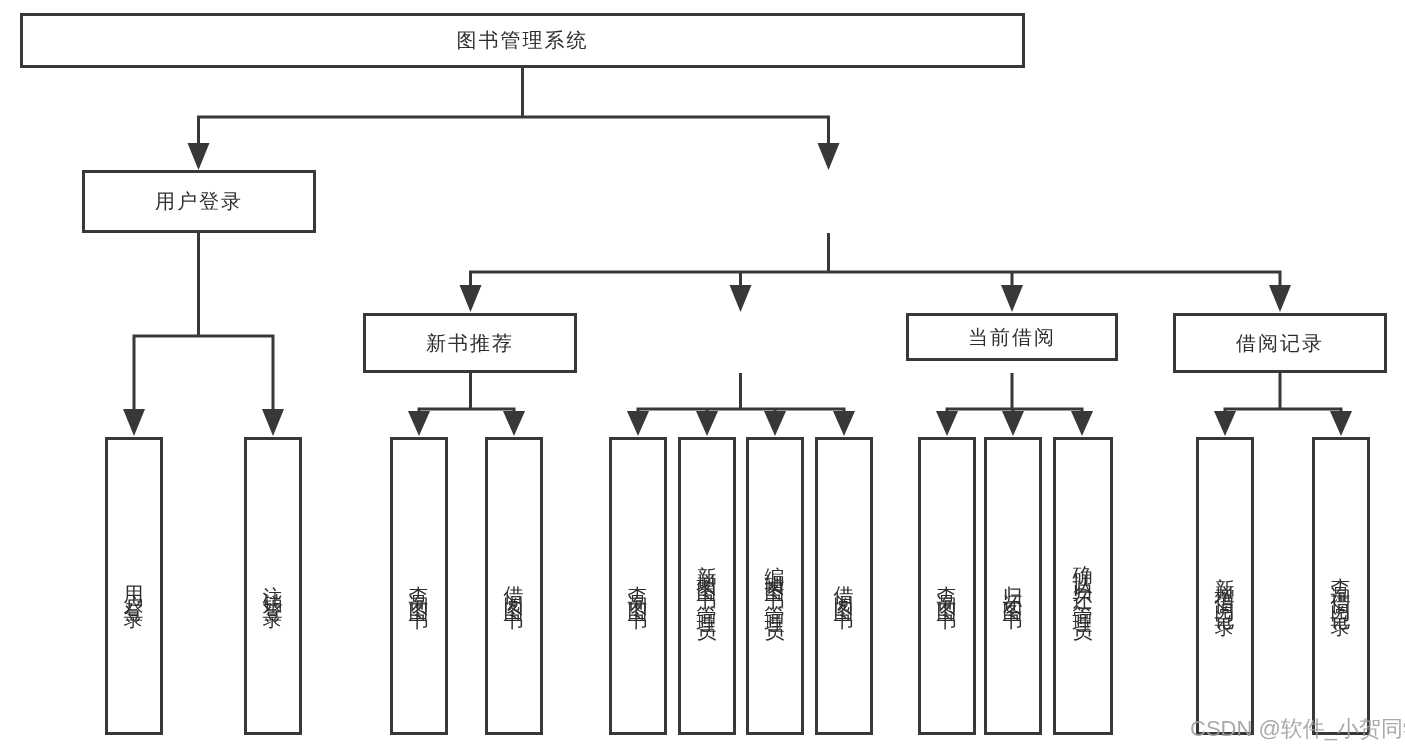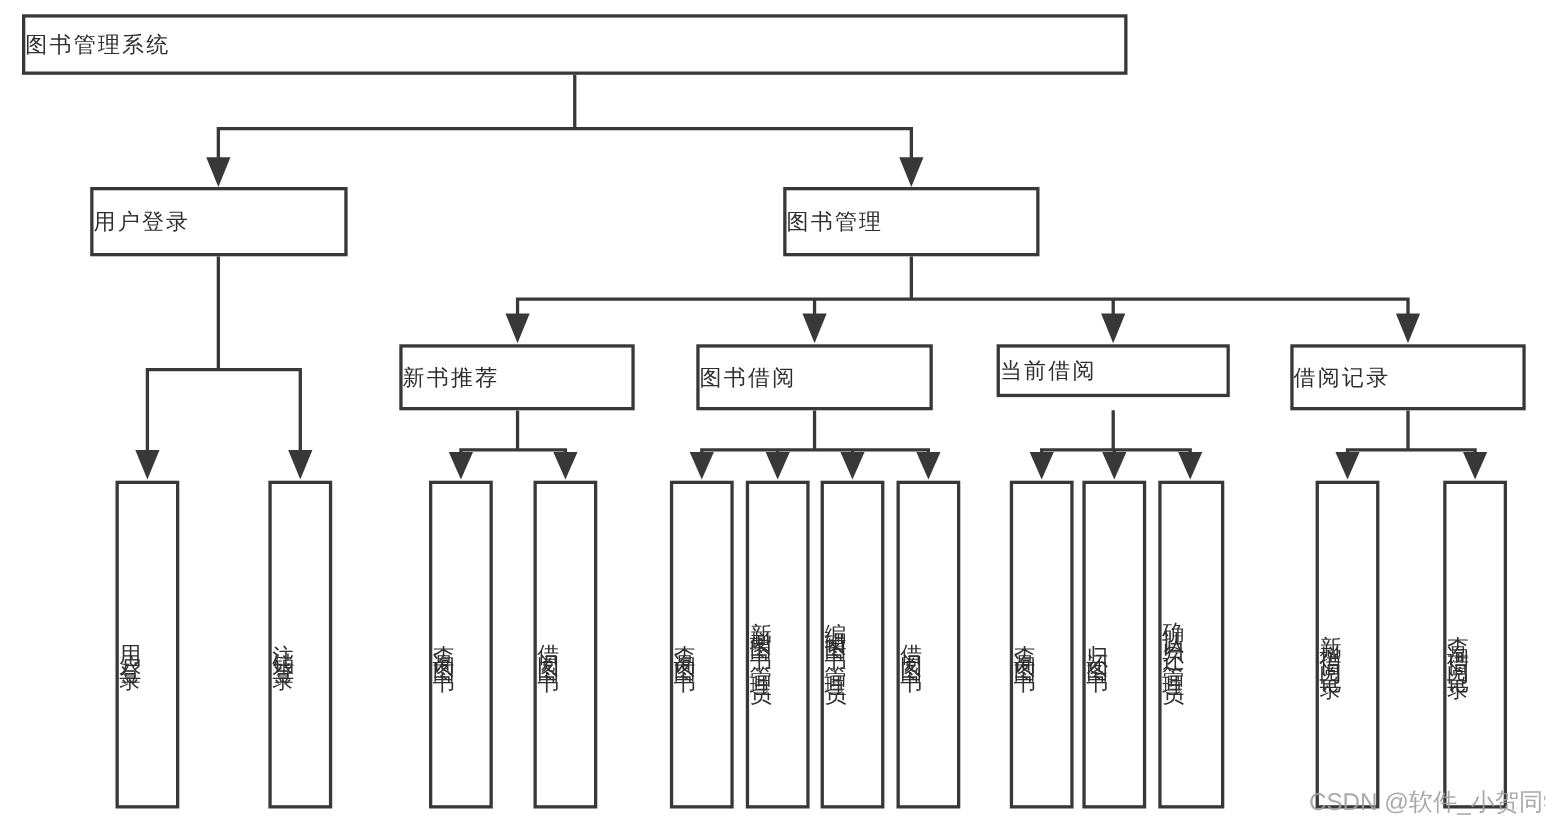--- a/index.html
+++ b/index.html
@@ -4,21 +4,21 @@
 <style>
   * { margin:0; padding:0; box-sizing:border-box; }
   html, body { background:#ffffff; }
   .canvas {
     position:relative; width:1405px; height:747px; background:#ffffff;
     font-family:"Liberation Sans","DejaVu Sans",sans-serif; overflow:hidden;
   }
   .connectors { position:absolute; left:0; top:0; z-index:0; }
   .node {
     position:absolute; background:#ffffff; border:3px solid #383838;
-    display:flex; align-items:center; justify-content:flex-start;
+    display:flex; align-items:center; justify-content:center;
     color:#2e2e2e; z-index:1;
   }
   .h-label { font-size:20px; letter-spacing:2px; white-space:nowrap; }
   .v-label {
     writing-mode:vertical-rl; text-orientation:mixed;
     font-size:20px; letter-spacing:8px; line-height:1; white-space:nowrap;
   }
   .watermark {
     position:absolute; left:1190px; top:714px; z-index:3;
     font-size:22px; color:rgba(160,160,160,0.9); white-space:nowrap;
@@ -92,29 +92,23 @@
     </g>
   </svg>
 
   <div class="node" style="left:20px; top:13px; width:1005px; height:55px;">
     <span class="h-label">图书管理系统</span>
   </div>
 
   <div class="node" style="left:82px; top:170px; width:234px; height:63px;">
     <span class="h-label">用户登录</span>
   </div>
-  <div class="node" style="left:712px; top:170px; width:233px; height:63px;">
-    <span class="h-label">图书管理</span>
-  </div>
 
   <div class="node" style="left:363px; top:313px; width:214px; height:60px;">
     <span class="h-label">新书推荐</span>
-  </div>
-  <div class="node" style="left:633px; top:313px; width:215px; height:60px;">
-    <span class="h-label">图书借阅</span>
   </div>
   <div class="node" style="left:906px; top:313px; width:212px; height:48px;">
     <span class="h-label">当前借阅</span>
   </div>
   <div class="node" style="left:1173px; top:313px; width:214px; height:60px;">
     <span class="h-label">借阅记录</span>
   </div>
 
   <div class="node" style="left:105px; top:437px; width:58px; height:298px;">
     <span class="v-label">用户登录</span>

